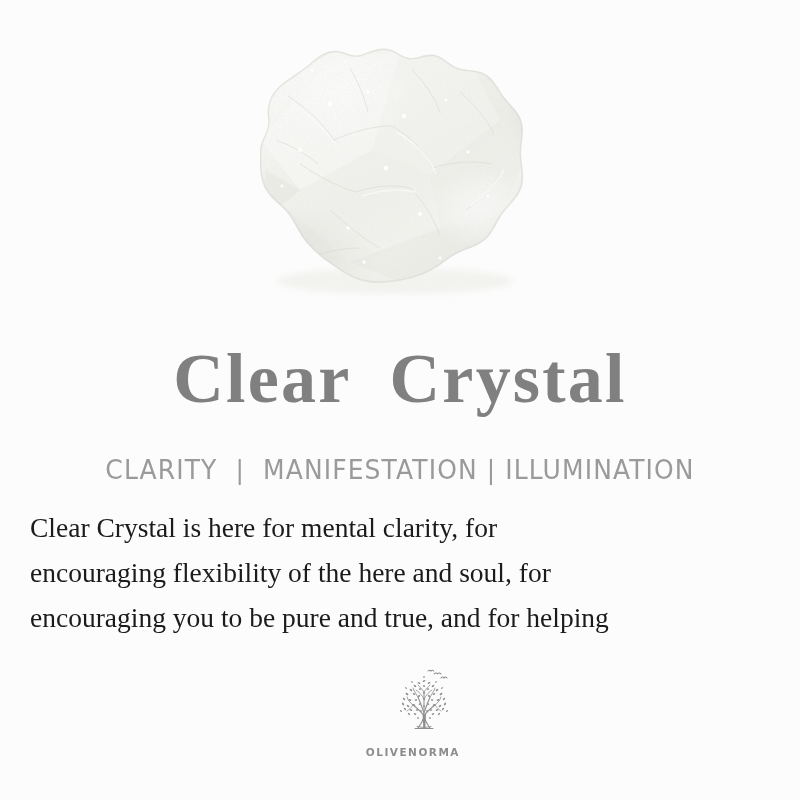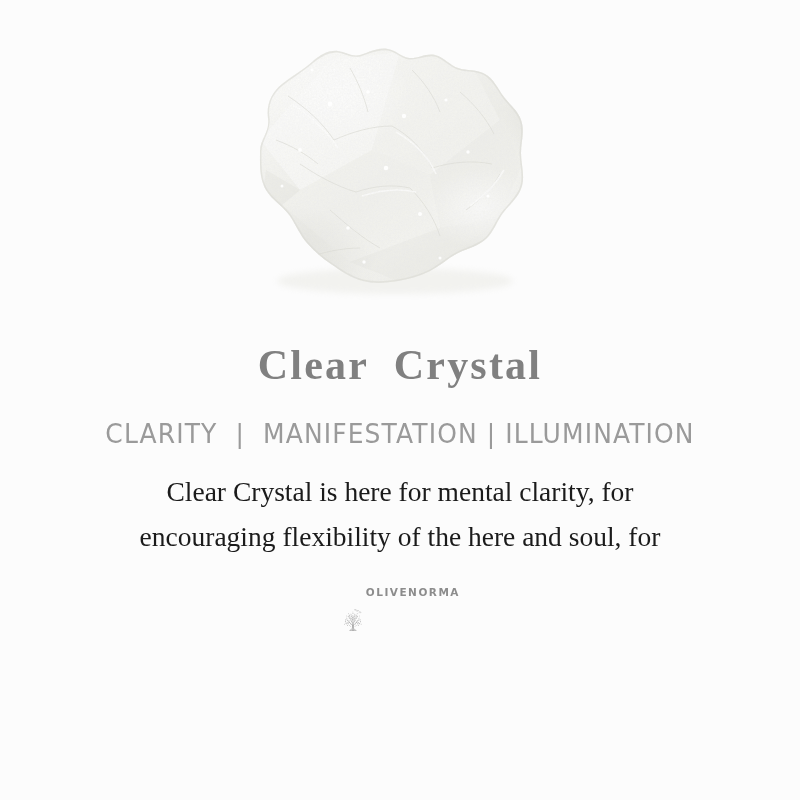--- a/index.html
+++ b/index.html
@@ -39,26 +39,26 @@
     left: 0;
     top: 0;
     width: 800px;
     height: 318px;
     display: block;
   }
 
   
   .title {
     font-family: "Liberation Serif", serif;
-    font-size: 42px;
+    font-size: 70px;
     font-weight: 700;
     color: #808080;
     letter-spacing: 2.2px;
     line-height: 1;
-    margin: 4px;
+    margin: 12px;
     padding: 0;
     text-align: center;
     white-space: pre;
     margin-top: 26px;
   }
 
   
   .subtitle {
     font-family: "DejaVu Sans", sans-serif;
     font-size: 25px;
@@ -71,38 +71,39 @@
     line-height: 1;
     white-space: pre;
     transform: scaleY(1.06);
   }
 
   
   .body-copy {
     font-family: "Liberation Serif", serif;
     font-size: 27.5px;
     color: #1b1b1b;
-    text-align: center;
+    text-align: left;
     line-height: 45px;
     margin: 0;
     margin-top: 23px;
     width: 740px;
   }
   .body-copy .ln {
     display: block;
     white-space: nowrap;
   }
 
   
   .logo {
     margin-top: 26px;
     width: 120px;
     display: flex;
-    flex-direction: row;
-    align-items: flex-start;
+    flex-direction: column;
+    align-items: flex-end;
+    gap: 7px;
   }
   .logo svg {
     display: block;
   }
   .logo-word {
     font-family: "DejaVu Sans", sans-serif;
     font-size: 10.5px;
     font-weight: 700;
     letter-spacing: 1.5px;
     color: #8c8c8c;
@@ -266,20 +267,21 @@
     </svg>
   </div>
 
   <h1 class="title">Clear  Crystal</h1>
 
   <div class="subtitle">CLARITY  |  MANIFESTATION | ILLUMINATION</div>
 
   <div class="body-copy">
     <span class="ln">Clear Crystal is here for mental clarity, for</span>
     <span class="ln">encouraging flexibility of the here and soul, for</span>
+    <span class="ln">encouraging you to be pure and true, and for helping</span>
   </div>
 
   <div class="logo">
     <svg width="72" height="72" viewBox="0 0 72 72" xmlns="http://www.w3.org/2000/svg" aria-hidden="true">
       <g stroke="#8f8f8f" fill="none" stroke-width="1.05" stroke-linecap="round">
 
         <path d="M36,62 L35.4,48 M36.6,62 L37.2,48" stroke-width="1.5"></path>
         <path d="M30,62 C32,59 34,57 35.5,52 M42,62 C40,59 38,57 36.6,52" stroke-width="1.1"></path>
 
         <path d="M27,62.5 L45,62.5" stroke-width="1.2"></path>

